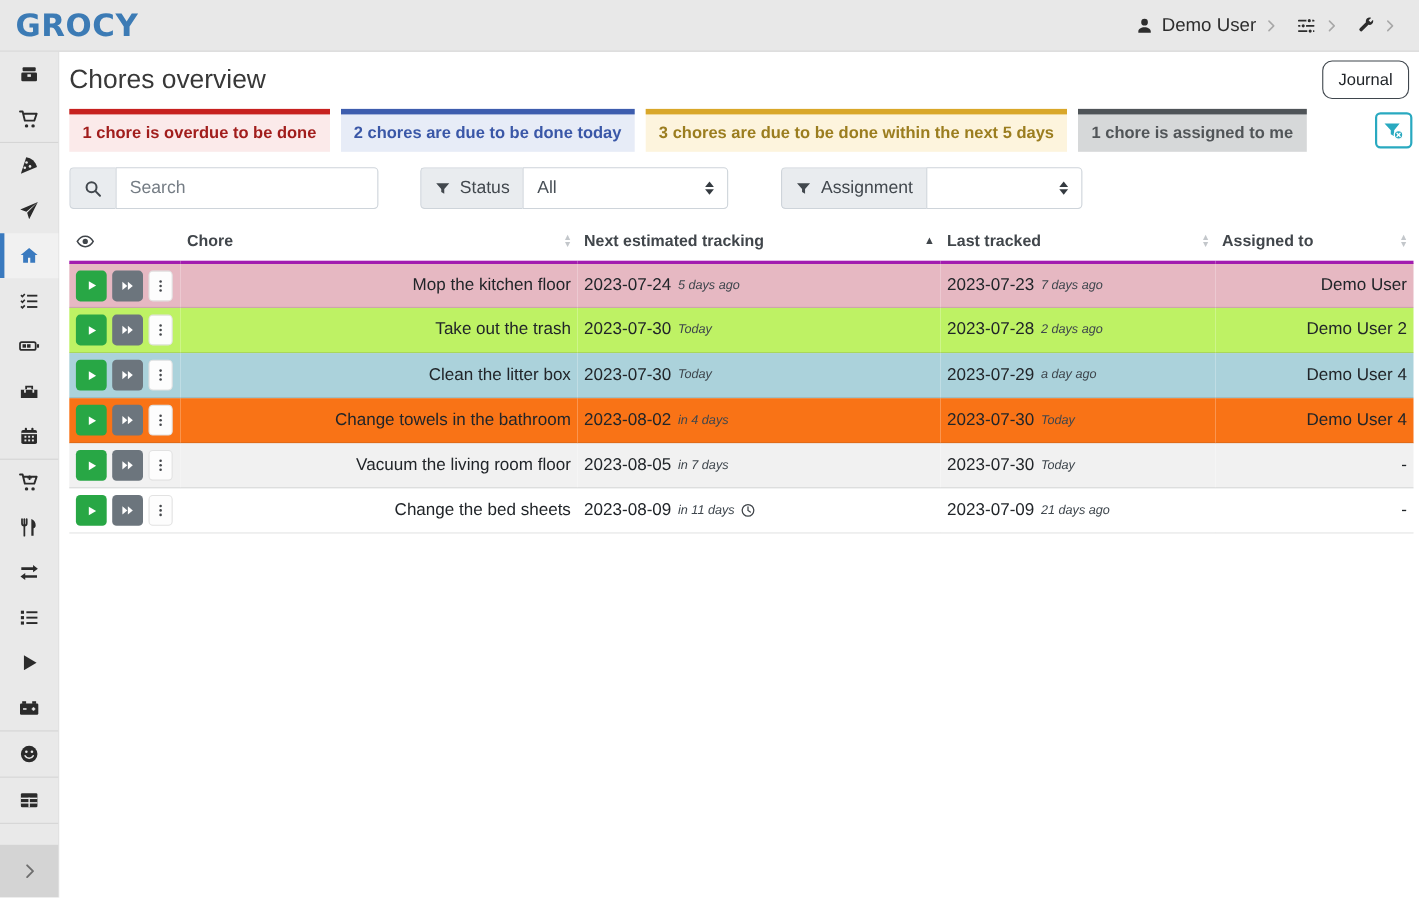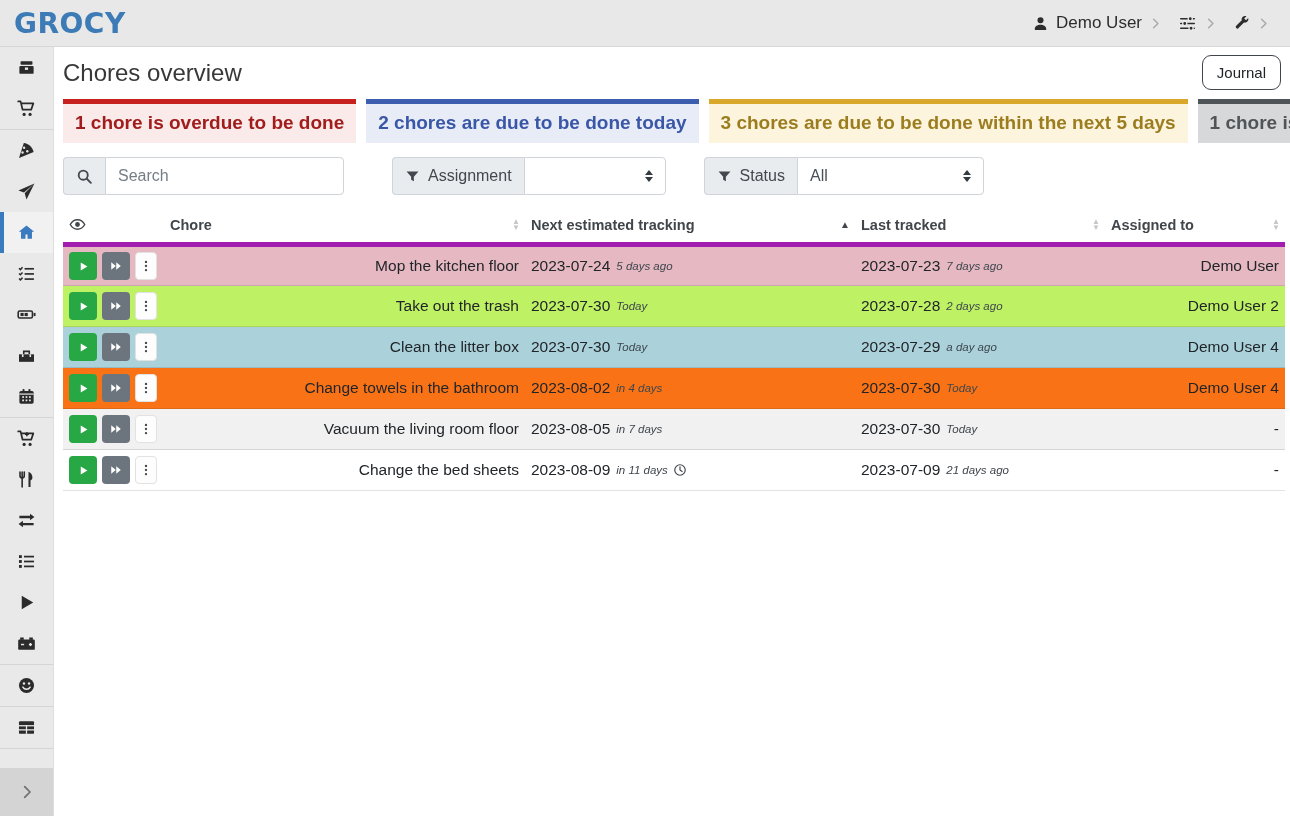--- a/index.html
+++ b/index.html
@@ -39,21 +39,21 @@
   .main{ position:absolute; left:54px; top:47px; right:0; bottom:0; background:#fff; }
   .page-head{ display:flex; align-items:center; justify-content:space-between;
     padding:8px 9px 5px 9px; }
   .page-title{ font-size:24px; font-weight:500; color:#383838; }
   .journal-btn{ background:#fff; border:1px solid #3f464d; border-radius:9px;
     padding:8px 14px; font-size:15px; color:#212529; font-family:inherit; cursor:pointer; }
 
   
   .banners{ display:flex; align-items:center; padding:4px 5px 12px 9px; gap:10px; }
   .banner{ border-top:5px solid; padding:8px 12px 9px; font-weight:700;
-    font-size:19px; white-space:nowrap; cursor:pointer; }
+    font-size:15px; white-space:nowrap; cursor:pointer; }
   .filter-toggle{ margin-left:auto; margin-right:1px; width:34px; height:33px;
     border:2px solid; border-radius:5px; background:#fff;
     display:flex; align-items:center; justify-content:center; cursor:pointer; }
 
   
   .filters{ display:flex; align-items:center; padding:2px 23px 12px 9px; }
   .igroup{ display:flex; height:38px; }
   .iaddon{ background:#e9ecef; border:1px solid #ced4da; border-right:none;
     border-radius:4px 0 0 4px; display:flex; align-items:center;
     padding:0 12px; color:#42484e; font-size:16px; gap:8px; }
@@ -72,21 +72,21 @@
   .status-group{ margin-left:38px; }
   .assign-group{ margin-left:48px; }
   #status-select{ width:187px; }
   #assign-select{ width:142px; }
 
   
   table.chores{ margin:0 5px 0 9px; width:1222px; border-collapse:collapse;
     table-layout:fixed; }
   table.chores th{ font-size:14.5px; font-weight:700; color:#41464b;
     text-align:left; padding:9px 6px; position:relative; cursor:pointer;
-    border-bottom:5px solid #a21caf; }
+    border-bottom:3px solid #a21caf; }
   table.chores td{ padding:0 6px; font-size:15.5px; color:#212529;
     height:41px; vertical-align:middle; }
   table.chores tbody tr{ border-bottom:1px solid rgba(33,37,41,.13);text-align:right; }
   .sorters{ position:absolute; right:5px; top:50%; transform:translateY(-50%);
     display:flex; flex-direction:column; line-height:6.5px; font-size:8px;
     color:#c3c7cb; }
   .sorters.single{ font-size:10px; line-height:10px; color:#41464b; }
   .date-rel{ font-size:11.5px; font-style:italic; color:#3e464d; margin-left:6px; }
   .btn-cell{ display:flex; gap:5px; align-items:center; }
   .rbtn{ border:none; border-radius:4px; width:28px; height:28px;
@@ -377,49 +377,49 @@
         <span>
             <svg width="17" height="17" viewBox="0 0 24 24">
               <circle cx="10.2" cy="10.2" r="6.4" fill="none" stroke="currentColor" stroke-width="2.6"></circle>
               <path d="M15.2 15.2 21 21" stroke="currentColor" stroke-width="2.6" stroke-linecap="round"></path>
             </svg>
           </span>
       </span>
       <input class="icontrol" type="text" placeholder="Search" style="">
     </div>
 
+    <div class="igroup status-group">
+      <span class="iaddon">
+        <span>
+            <svg width="15" height="15" viewBox="0 0 24 24">
+              <path d="M2.5 4h19l-7.3 8.4v7.1l-4.4-2.5v-4.6z" fill="currentColor"></path>
+            </svg>
+          </span>
+        <span>Status</span>
+      </span>
+      <div class="icontrol fake-select" id="status-select">
+        <span>All</span>
+        <span class="caret-ud">
+            <i class="up"></i>
+            <i class="dn"></i>
+          </span>
+      </div>
+    </div>
+
     <div class="igroup assign-group">
       <span class="iaddon">
         <span>
             <svg width="15" height="15" viewBox="0 0 24 24">
               <path d="M2.5 4h19l-7.3 8.4v7.1l-4.4-2.5v-4.6z" fill="currentColor"></path>
             </svg>
           </span>
         <span>Assignment</span>
       </span>
       <div class="icontrol fake-select" id="assign-select">
         <span></span>
-        <span class="caret-ud">
-            <i class="up"></i>
-            <i class="dn"></i>
-          </span>
-      </div>
-    </div>
-
-    <div class="igroup status-group">
-      <span class="iaddon">
-        <span>
-            <svg width="15" height="15" viewBox="0 0 24 24">
-              <path d="M2.5 4h19l-7.3 8.4v7.1l-4.4-2.5v-4.6z" fill="currentColor"></path>
-            </svg>
-          </span>
-        <span>Status</span>
-      </span>
-      <div class="icontrol fake-select" id="status-select">
-        <span>All</span>
         <span class="caret-ud">
             <i class="up"></i>
             <i class="dn"></i>
           </span>
       </div>
     </div>
   </div>
 
   <table class="chores">
     <colgroup>

